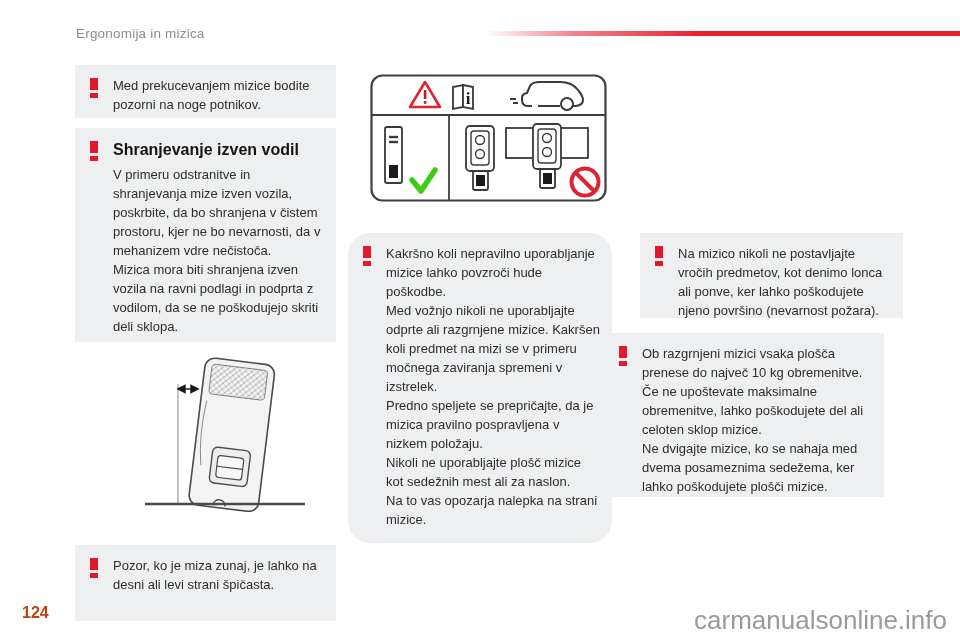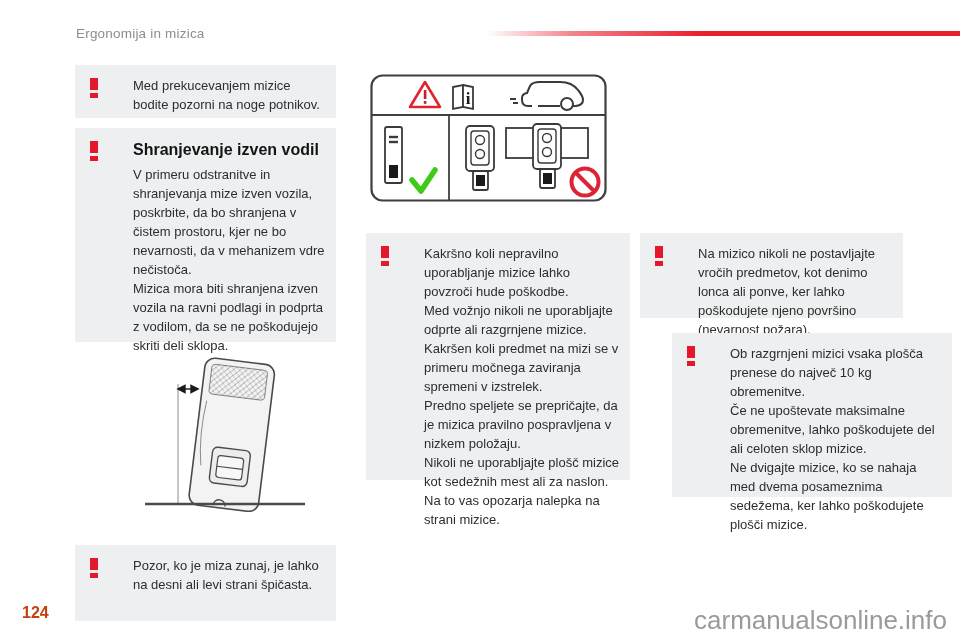--- a/index.html
+++ b/index.html
@@ -10,28 +10,28 @@
   .section-header{
     position:absolute;left:76px;top:26px;font-size:13.5px;color:#8a8e8f;
     letter-spacing:.2px;
   }
   .accent-line{
     position:absolute;left:487px;top:31px;width:473px;height:5px;
     background:linear-gradient(to right, rgba(232,32,46,0) 0%, rgba(232,32,46,.55) 18%, #e8202e 45%, #e8202e 100%);
   }
   .wbox{
     position:absolute;background:#eeeff0;display:flex;align-items:flex-start;
-    padding:11px 10px 0 15px;box-sizing:border-box;gap:20px;
+    padding:11px 10px 0 15px;box-sizing:border-box;
   }
   .box-a{left:75px;top:65px;width:261px;height:53px;}
   .box-b{left:75px;top:128px;width:261px;height:214px;}
   .box-c{left:75px;top:520px;width:261px;height:76px;margin-top:25px;}
-  .box-d{left:366px;top:233px;width:264px;height:247px;}
+  .box-d{left:348px;top:233px;width:264px;height:310px;border-radius:22px;}
   .box-e{left:640px;top:233px;width:263px;height:85px;}
-  .box-f{left:672px;top:333px;width:280px;height:164px;justify-content:flex-end;}
+  .box-f{left:604px;top:333px;width:280px;height:164px;justify-content:flex-end;}
   .excl{flex:0 0 8px;margin-right:15px;margin-top:2px;}
   .excl .bar{width:8px;height:12px;background:#e3182c;}
   .excl .dot{width:8px;height:5px;background:#e3182c;margin-top:3px;}
   .wtext{
     font-size:13px;line-height:19px;color:#2d2d2d;white-space:pre-line;
   }
   .wtitle{
     font-size:16px;line-height:21px;font-weight:bold;color:#141414;
     margin:0 0 5px 0;white-space:nowrap;
   }

